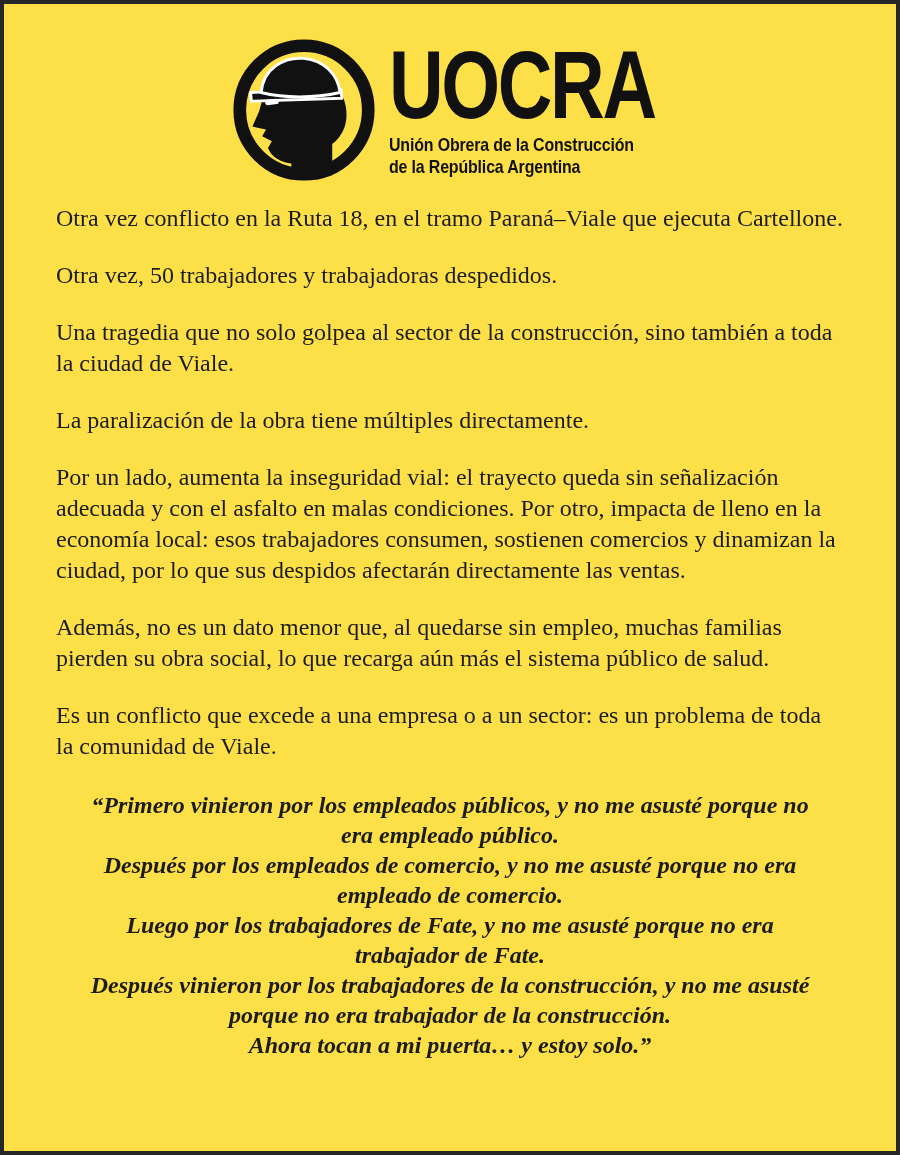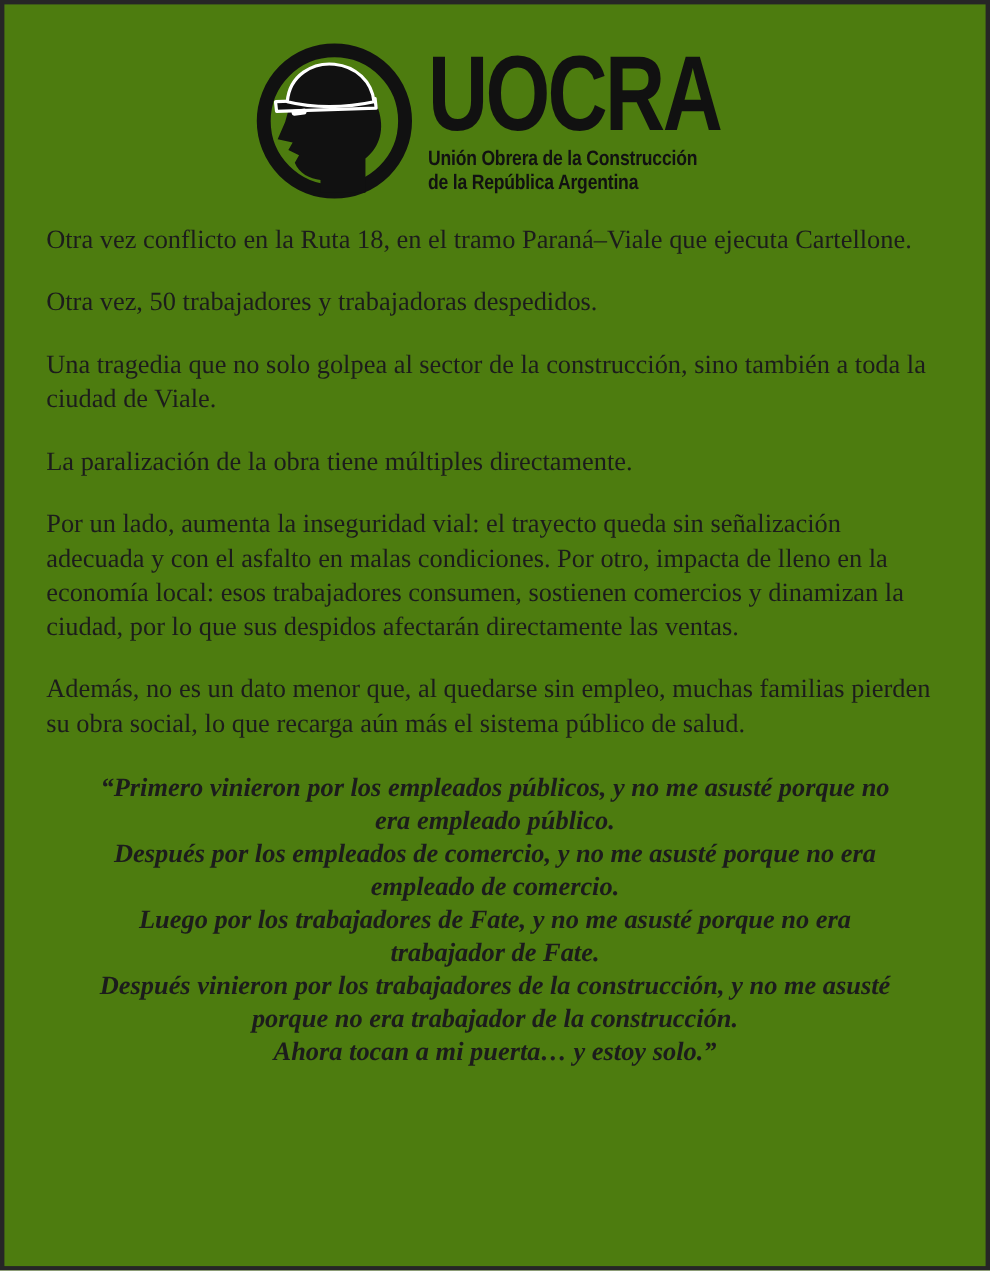--- a/index.html
+++ b/index.html
@@ -1,23 +1,23 @@
 <!DOCTYPE html>
 <html><head>
 <meta charset="utf-8">
 <style>
   html, body { margin: 0; padding: 0; background: #ffffff; }
   .page {
     position: relative;
     width: 900px;
     height: 1155px;
     box-sizing: border-box;
-    background: #4d7c0f;
+    background: #fde047;
     border: 4px solid #262626;
-    padding: 0 38px;
+    padding: 0 52px;
     overflow: hidden;
     font-family: "Liberation Serif", serif;
     color: #1c1c1c;
   }
 
   
   .logo-row {
     margin-top: 33px;
     display: flex;
     justify-content: center;
@@ -108,20 +108,21 @@
     </div>
   </header>
 
   <main class="body-text">
     <p>Otra vez conflicto en la Ruta 18, en el tramo Paraná–Viale que ejecuta Cartellone.</p>
     <p>Otra vez, 50 trabajadores y trabajadoras despedidos.</p>
     <p>Una tragedia que no solo golpea al sector de la construcción, sino también a toda la ciudad de Viale.</p>
     <p>La paralización de la obra tiene múltiples directamente.</p>
     <p>Por un lado, aumenta la inseguridad vial: el trayecto queda sin señalización adecuada y con el asfalto en malas condiciones. Por otro, impacta de lleno en la economía local: esos trabajadores consumen, sostienen comercios y dinamizan la ciudad, por lo que sus despidos afectarán directamente las ventas.</p>
     <p>Además, no es un dato menor que, al quedarse sin empleo, muchas familias pierden su obra social, lo que recarga aún más el sistema público de salud.</p>
+    <p>Es un conflicto que excede a una empresa o a un sector: es un problema de toda la comunidad de Viale.</p>
   </main>
 
   <section class="quote">
     <div class="quote-line">“Primero vinieron por los empleados públicos, y no me asusté porque no</div>
     <div class="quote-line">era empleado público.</div>
     <div class="quote-line">Después por los empleados de comercio, y no me asusté porque no era</div>
     <div class="quote-line">empleado de comercio.</div>
     <div class="quote-line">Luego por los trabajadores de Fate, y no me asusté porque no era</div>
     <div class="quote-line">trabajador de Fate.</div>
     <div class="quote-line">Después vinieron por los trabajadores de la construcción, y no me asusté</div>

